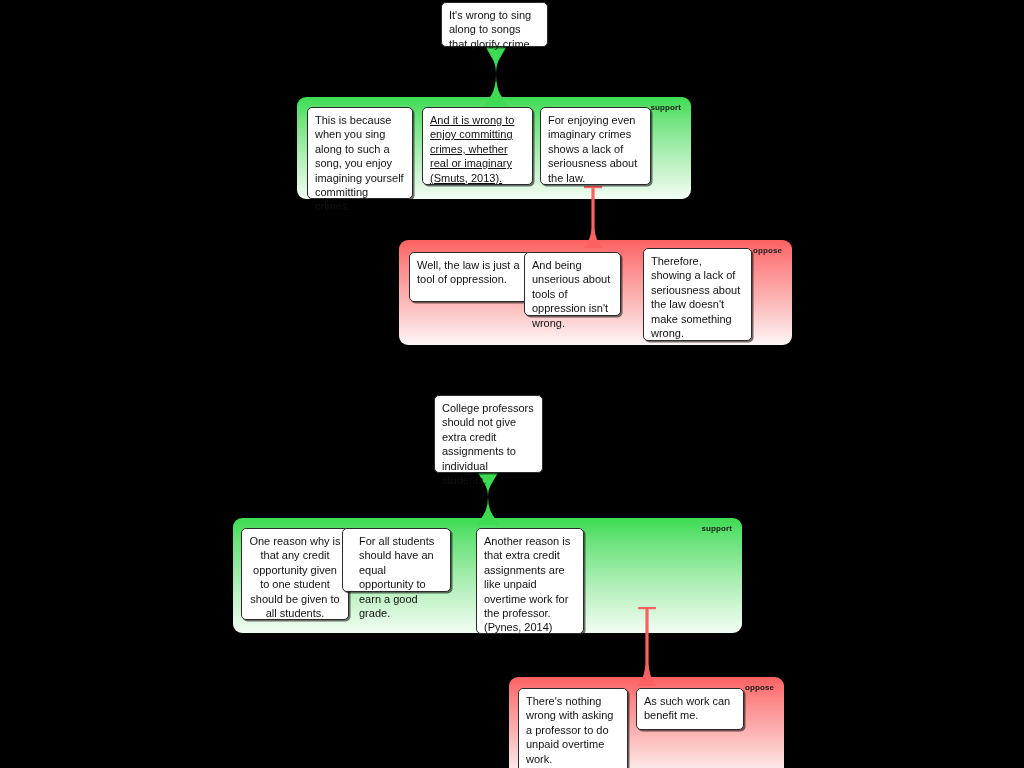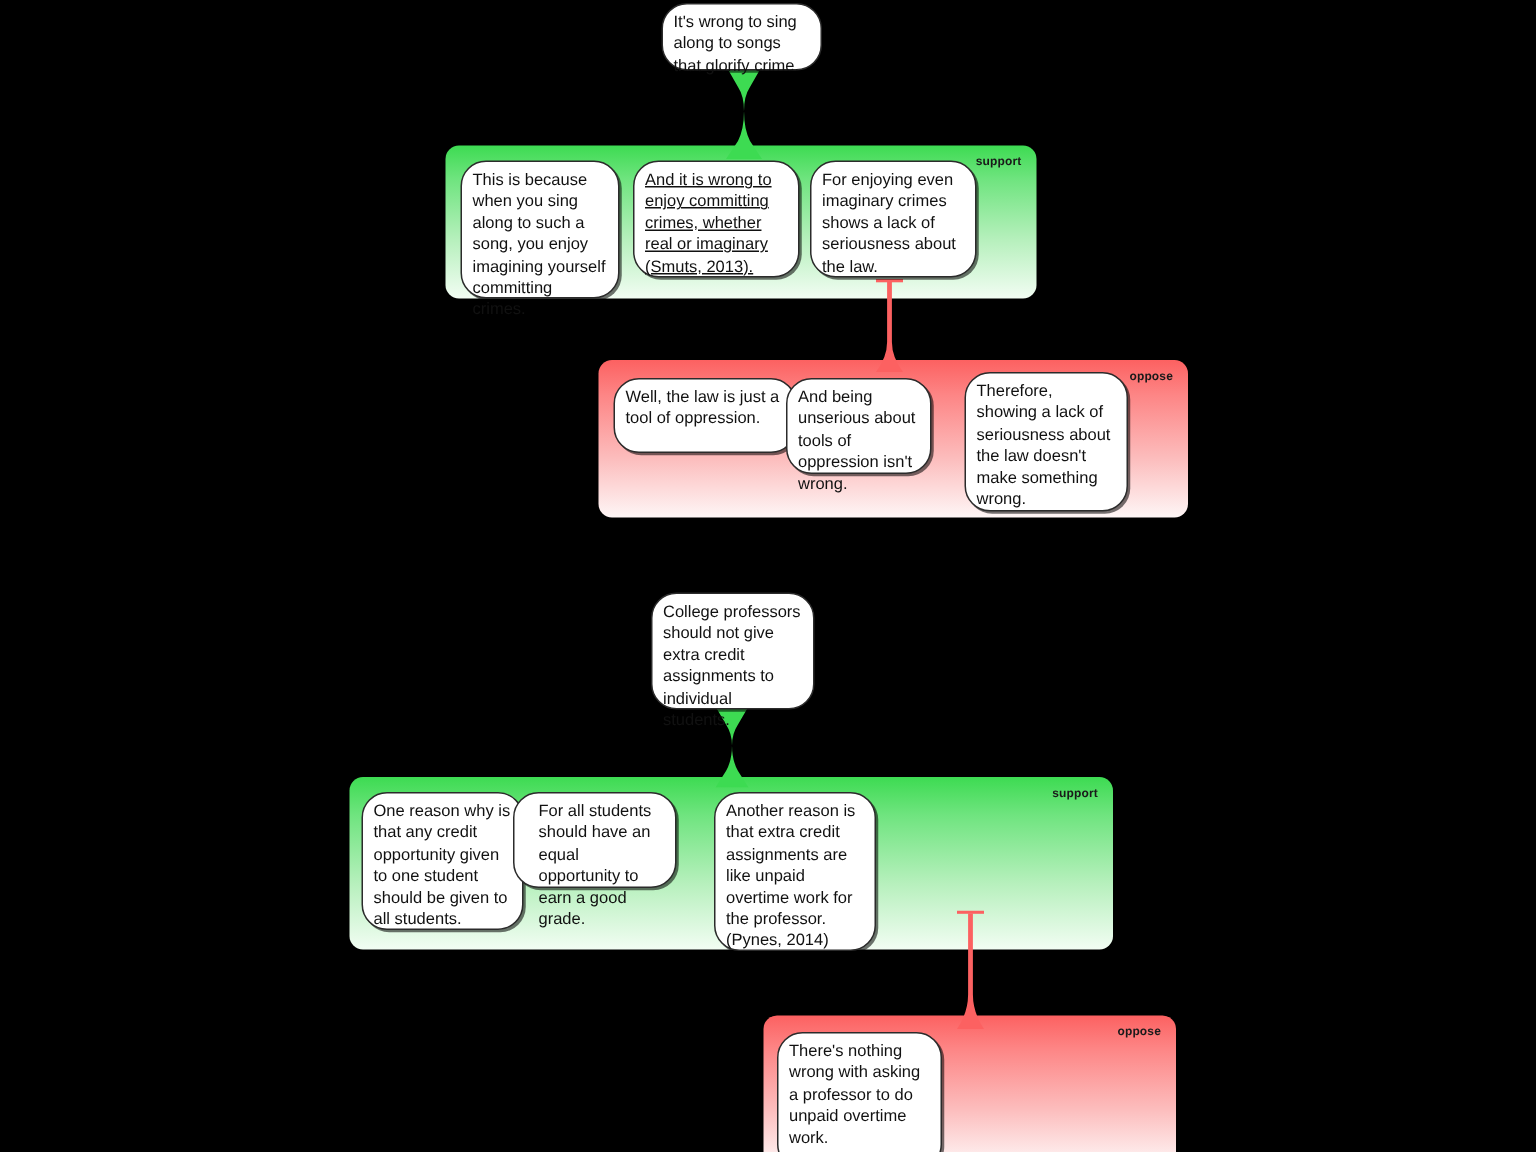--- a/index.html
+++ b/index.html
@@ -8,21 +8,21 @@
     font-family:"Liberation Sans","DejaVu Sans",sans-serif;
     -webkit-font-smoothing:antialiased;
   }
   #canvas{position:relative;width:1024px;height:768px;}
 
   
   .card{
     position:absolute;
     background:#fff;
     border:1px solid #2b2b2b;
-    border-radius:17px;
+    border-radius:5px;
     box-sizing:border-box;
     padding:5px 7px 4px 7px;
     font-size:11px;
     line-height:14.4px;
     color:#111;
     box-shadow:1.5px 1.5px 0 rgba(0,0,0,0.55);
     z-index:5;
   }
 
   
@@ -92,32 +92,33 @@
   <div class="conn" style="left:473px;top:471px;width:30px;height:54px;">
     <svg width="30" height="54" viewBox="0 0 30 54">
       <path d="M4 0 L26 0 L19 12 Q15 18 15 26 Q15 36 19 43 L26 54 L4 54 L11 43 Q15 36 15 26 Q15 18 11 12 Z" fill="#3ddb52"></path>
     </svg>
   </div>
 
   <div class="block support" style="left:233px;top:518px;width:509px;height:115px;">
     <span class="block-label" style="right:10px;">support</span>
   </div>
 
-  <div class="card" style="left:241px;top:528px;width:108px;height:92px;">One reason why is that any credit opportunity given to one student should be given to all students.</div>
+  <div class="card" style="left:241px;top:528px;width:108px;height:92px;text-align:center;">One reason why is that any credit opportunity given to one student should be given to all students.</div>
   <div class="card" style="left:342px;top:528px;width:109px;height:64px;padding-left:16px;">For all students should have an equal opportunity to earn a good grade.</div>
   <div class="card" style="left:476px;top:528px;width:108px;height:106px;">Another reason is that extra credit assignments are like unpaid overtime work for the professor. (Pynes, 2014)</div>
 
   <div class="conn" style="left:632px;top:607px;width:30px;height:79px;">
     <svg width="30" height="79" viewBox="0 0 30 79">
       <rect x="6" y="0" width="18" height="2.2" fill="#fc6161"></rect>
       <path d="M13.4 2 L16.6 2 L16.6 56 Q16.6 68 24 79 L6 79 Q13.4 68 13.4 56 Z" fill="#fc6161"></path>
     </svg>
   </div>
 
   <div class="block oppose" style="left:509px;top:677px;width:275px;height:100px;">
     <span class="block-label" style="right:10px;">oppose</span>
   </div>
 
   <div class="card" style="left:518px;top:688px;width:110px;height:92px;">There's nothing wrong with asking a professor to do unpaid overtime work.</div>
+  <div class="card" style="left:636px;top:688px;width:108px;height:42px;">As such work can benefit me.</div>
 
   <div class="card" style="left:441px;top:2px;width:107px;height:45px;">It's wrong to sing along to songs that glorify crime.</div>
 
 </div>
 
 </body></html>

